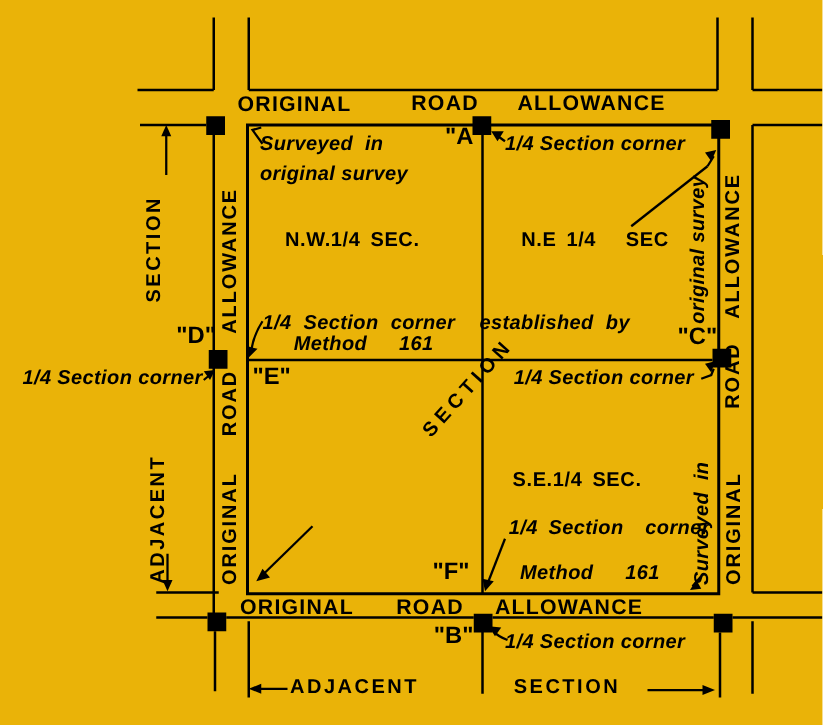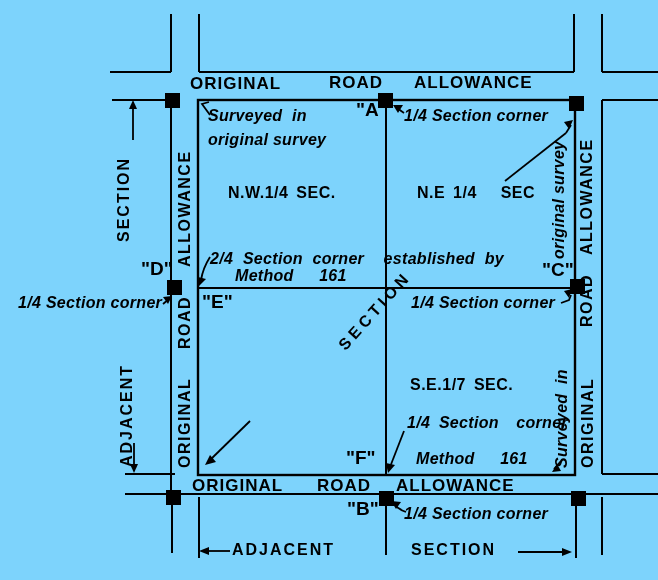--- a/index.html
+++ b/index.html
@@ -1,16 +1,16 @@
 <!DOCTYPE html>
 <html><head>
 <meta charset="utf-8">
 <style>
   html,body{margin:0;padding:0;background:#fff;}
-  #fig{position:relative;width:658px;height:580px;background:#7dd3fc;overflow:hidden;
+  #fig{position:relative;width:658px;height:580px;background:#eab308;overflow:hidden;
        font-family:"Liberation Sans",sans-serif;color:#000;}
   #fig svg{position:absolute;left:0;top:0;}
   .txt{position:absolute;white-space:pre;line-height:1;}
   .cap{font-weight:bold;font-size:17px;letter-spacing:1px;}
   .capv{font-weight:bold;font-size:16px;letter-spacing:1.5px;}
   .qtr{font-weight:bold;font-size:16px;letter-spacing:.5px;word-spacing:3px;text-align:right;}
   .ita{font-style:italic;font-weight:600;font-size:16px;letter-spacing:.3px;}
   .lbl{font-weight:bold;font-size:19px;letter-spacing:0;}
   .dim{font-weight:bold;font-size:16px;letter-spacing:2px;}
   .rot{transform:rotate(-90deg);transform-origin:left top;}
@@ -154,38 +154,38 @@
   <div class="txt capv rot" style="left:177px;top:267px">ALLOWANCE</div>
   <div class="txt capv rot" style="left:177px;top:349px">ROAD</div>
   <div class="txt capv rot" style="left:177px;top:468px">ORIGINAL</div>
 
   <div class="txt capv rot" style="left:579px;top:255px">ALLOWANCE</div>
   <div class="txt capv rot" style="left:579px;top:327px">ROAD</div>
   <div class="txt capv rot" style="left:580px;top:468px">ORIGINAL</div>
 
   <div class="txt qtr" style="left:228px;top:185px">N.W.1/4 SEC.</div>
   <div class="txt qtr" style="left:417px;top:185px">N.E 1/4   SEC</div>
-  <div class="txt qtr" style="left:410px;top:377px">S.E.1/7 SEC.</div>
+  <div class="txt qtr" style="left:410px;top:377px">S.E.1/4 SEC.</div>
 
   <div class="txt lbl" style="left:356px;top:100px">"A"</div>
   <div class="txt lbl" style="left:347px;top:499px">"B"</div>
   <div class="txt lbl" style="left:542px;top:260px">"C"</div>
   <div class="txt lbl" style="left:141px;top:259px">"D"</div>
   <div class="txt lbl" style="left:202px;top:292px">"E"</div>
   <div class="txt lbl" style="left:346px;top:448px">"F"</div>
 
   <div class="txt ita" style="left:208px;top:108px">Surveyed  in</div>
   <div class="txt ita" style="left:208px;top:132px">original survey</div>
 
   <div class="txt ita" style="left:404px;top:108px">1/4 Section corner</div>
   <div class="txt ita" style="left:404px;top:506px">1/4 Section corner</div>
   <div class="txt ita" style="left:411px;top:295px">1/4 Section corner</div>
   <div class="txt ita" style="left:18px;top:295px">1/4 Section corner</div>
 
-  <div class="txt ita" style="left:210px;top:251px;word-spacing:5px">2/4 Section corner  established by</div>
+  <div class="txt ita" style="left:210px;top:251px;word-spacing:5px">1/4 Section corner  established by</div>
   <div class="txt ita" style="left:235px;top:268px;word-spacing:8px">Method  161</div>
 
   <div class="txt ita" style="left:407px;top:415px;word-spacing:4px">1/4 Section  corner</div>
   <div class="txt ita" style="left:416px;top:451px;word-spacing:8px">Method  161</div>
 
   <div class="txt ita rot" style="left:554px;top:468px">Surveyed  in</div>
   <div class="txt ita rot" style="left:551px;top:259px">original survey</div>
 
   <div class="txt dim" style="left:310px;top:303px;width:130px;text-align:center;letter-spacing:4px;transform:rotate(-48deg)">SECTION</div>
 

